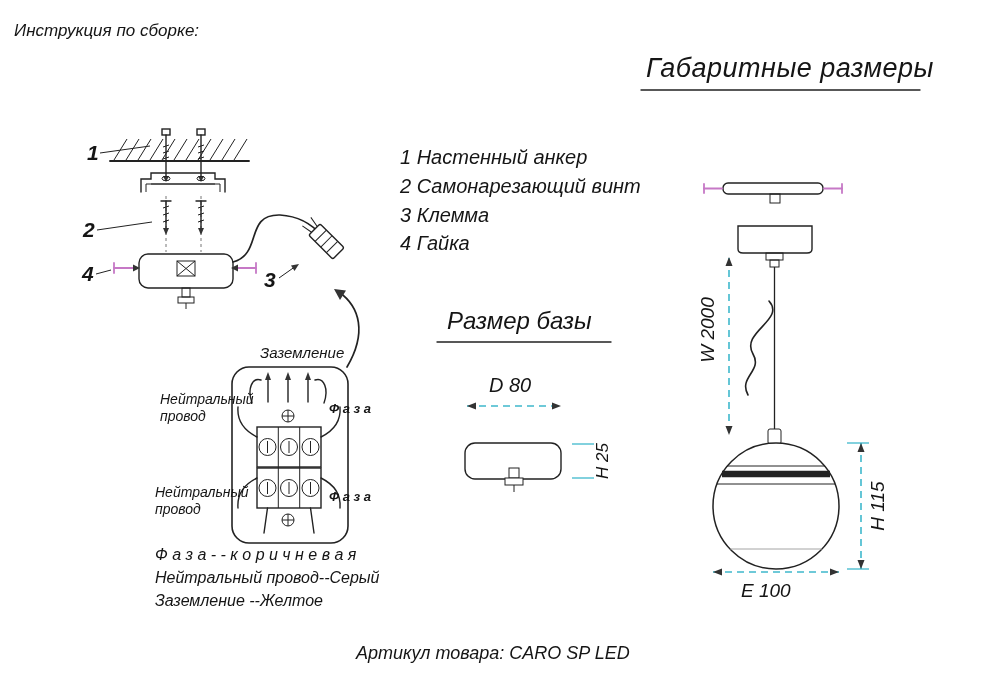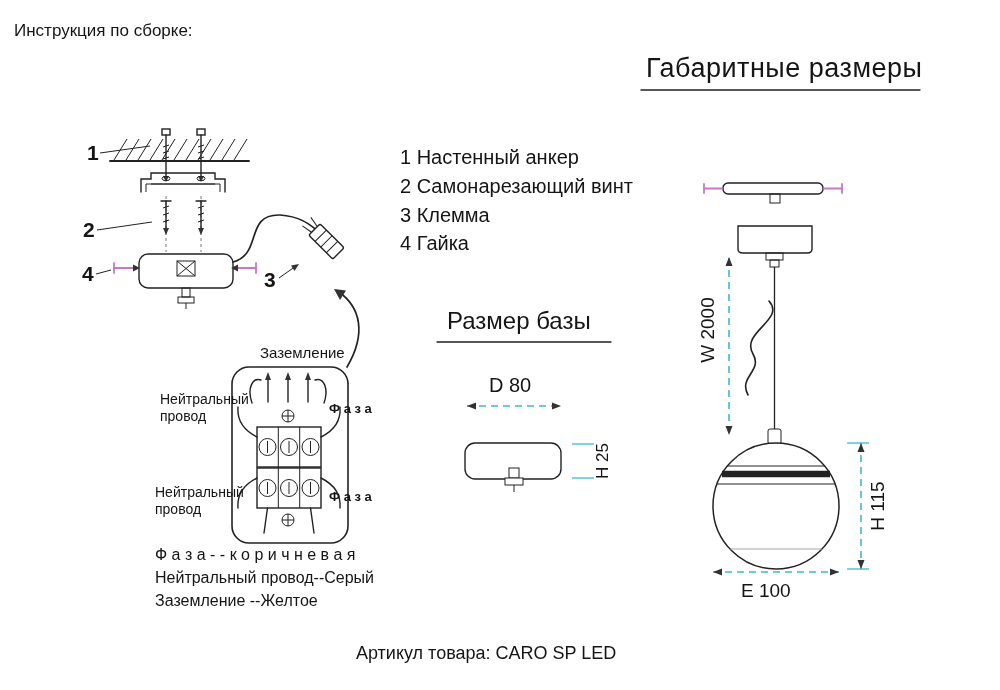--- a/index.html
+++ b/index.html
@@ -1,18 +1,18 @@
 <!DOCTYPE html>
 <html><head>
 <meta charset="utf-8">
 <style>
   html,body { margin:0; padding:0; background:#ffffff; }
   .canvas {
     position:relative; width:1000px; height:690px; background:#fff;
-    font-family:"Liberation Sans", sans-serif; overflow:hidden;
+    font-family:"Liberation Sans", sans-serif; overflow:hidden;font-style:italic;
   }
   svg { display:block; }
   svg text { fill:#151515; font-family:"Liberation Sans", sans-serif; }
 
   .ink   { stroke:#222; fill:none; stroke-width:1.4; stroke-linecap:round; }
   .ink-thin { stroke:#222; fill:none; stroke-width:1; }
   .ink-fill { fill:#333; stroke:none; }
   .wfill { fill:#fff; }
   .grayline { stroke:#9a9a9a; fill:none; stroke-width:0.9; }
   .dash-guide { stroke:#777; stroke-dasharray:3 3; stroke-width:1; fill:none; }

